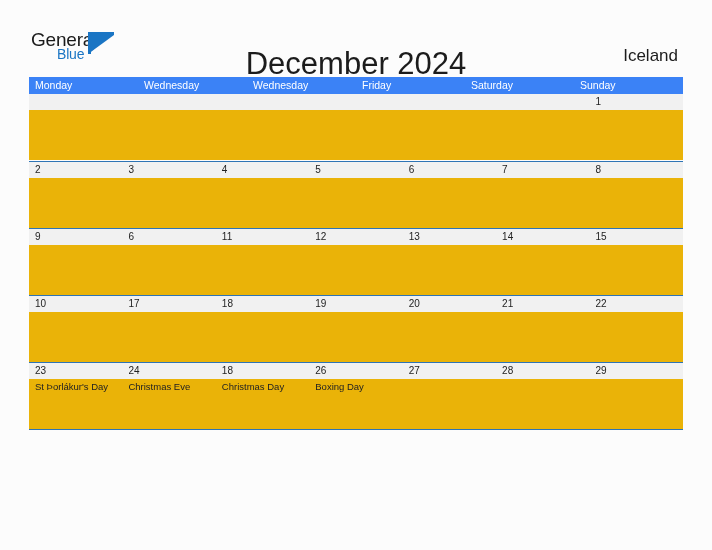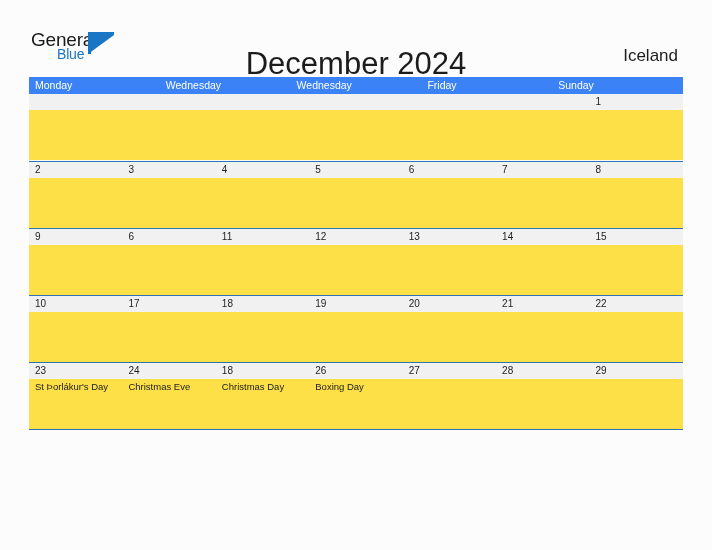--- a/index.html
+++ b/index.html
@@ -133,21 +133,21 @@
     line-height: 16px;
     color: #222222;
     white-space: nowrap;
     overflow: hidden;
   }
 
   .week-body {
     display: flex;
     width: 100%;
     height: 50px;
-    background: #fde047;
+    background: #eab308;
   }
   .day-event-cell {
     flex: 1 1 0;
     box-sizing: border-box;
     padding-left: 6px;
     padding-top: 2px;
     font-size: 9.5px;
     line-height: 12px;
     color: #222222;
     overflow: hidden;
@@ -179,20 +179,21 @@
     <div class="month-title">December 2024</div>
     <div class="country">Iceland</div>
   </div>
 
   <div class="calendar">
     <div class="weekday-row" id="weekday-row">
         <div class="weekday">Monday</div>
         <div class="weekday">Wednesday</div>
         <div class="weekday">Wednesday</div>
         <div class="weekday">Friday</div>
+        <div class="weekday">Saturday</div>
         <div class="weekday">Sunday</div>
       </div>
     <div id="weeks-container">
         <div class="week-row first">
           <div class="week-band">
             <div class="day-num-cell"></div>
             <div class="day-num-cell"></div>
             <div class="day-num-cell"></div>
             <div class="day-num-cell"></div>
             <div class="day-num-cell"></div>

